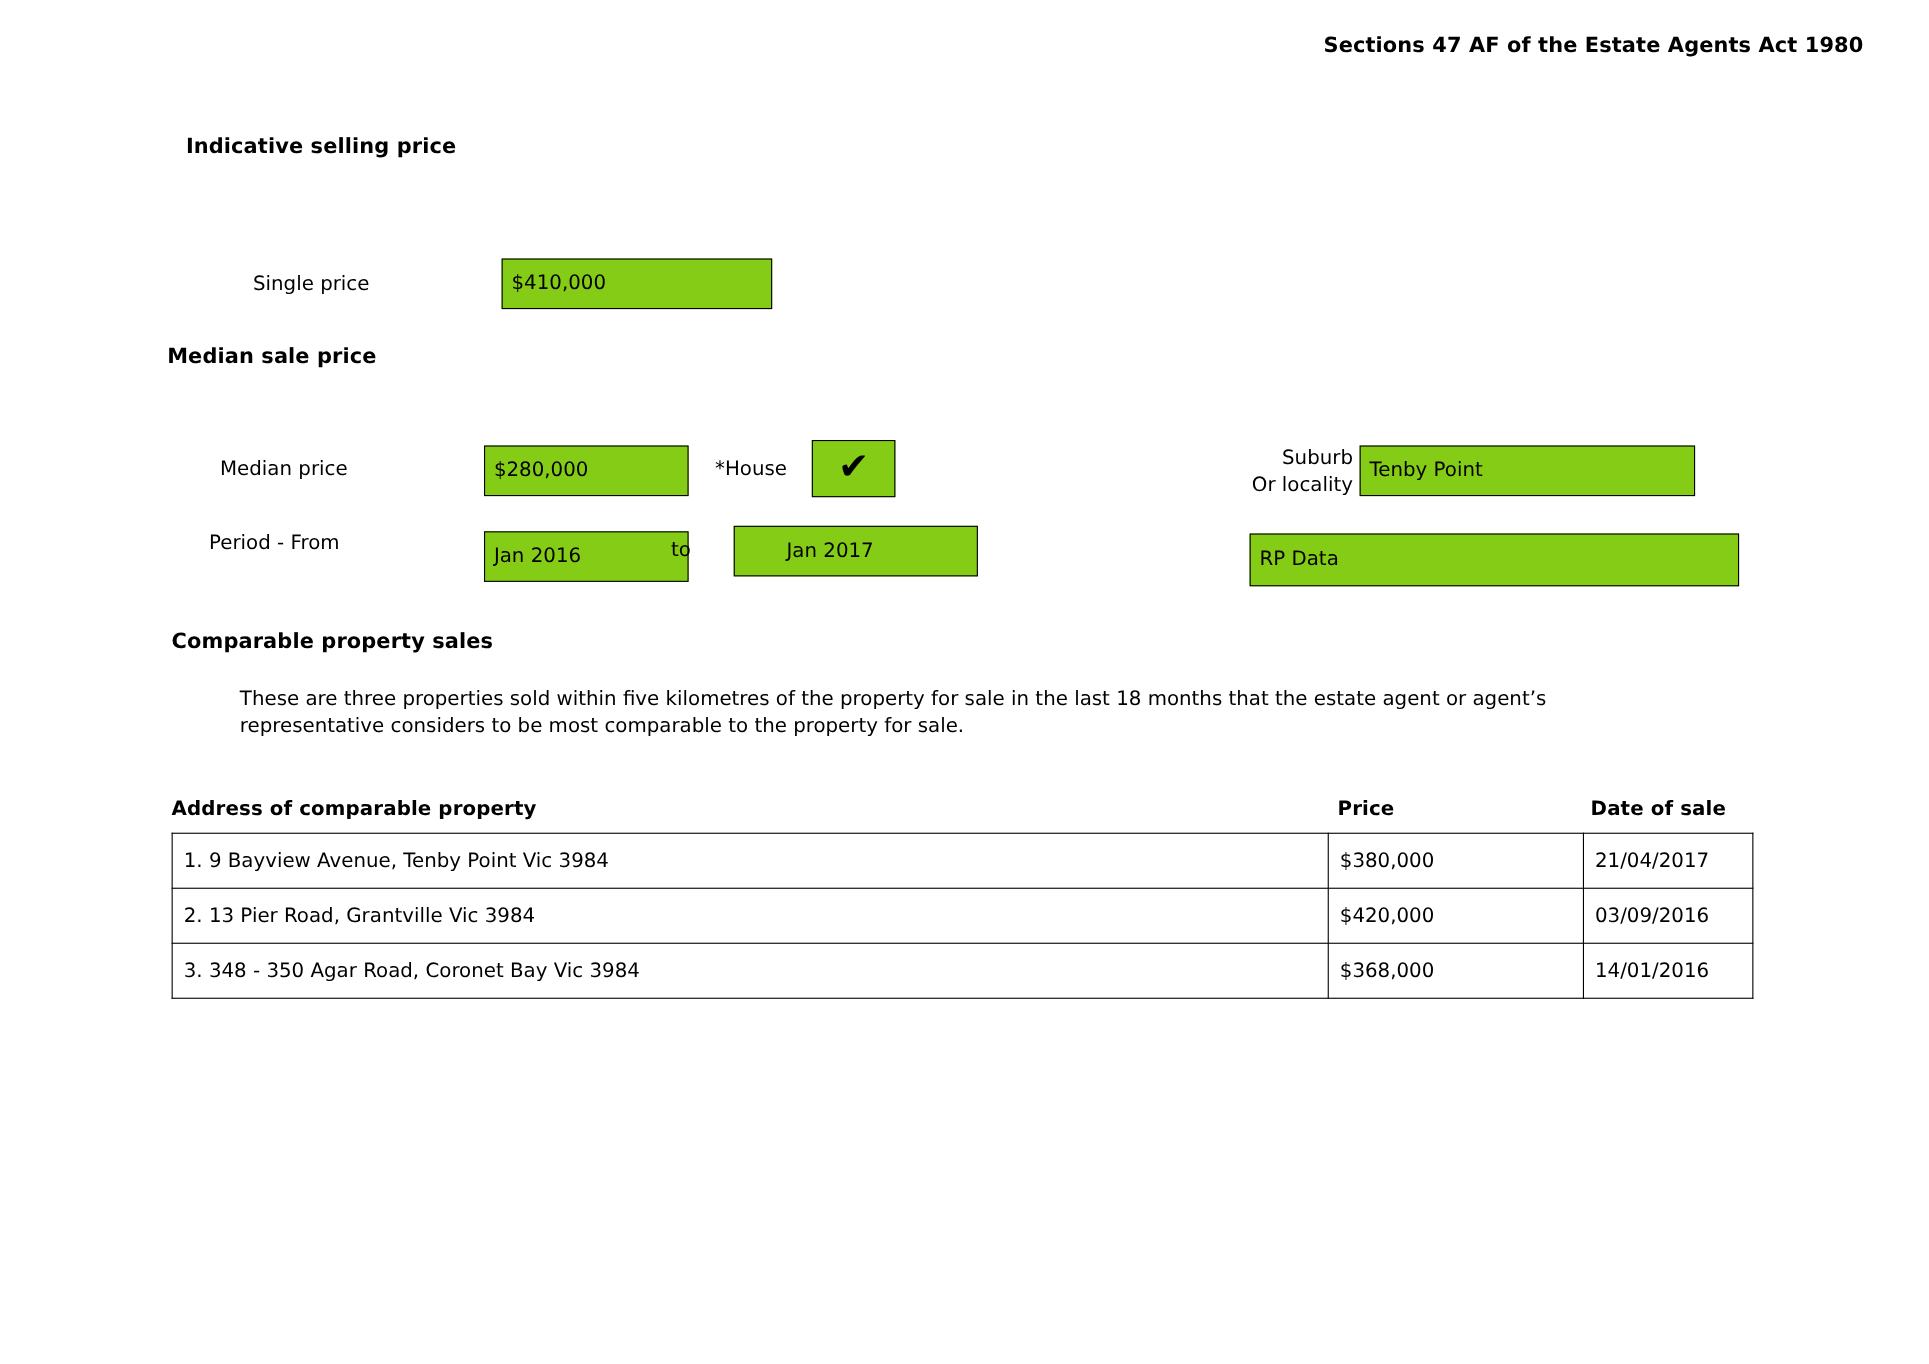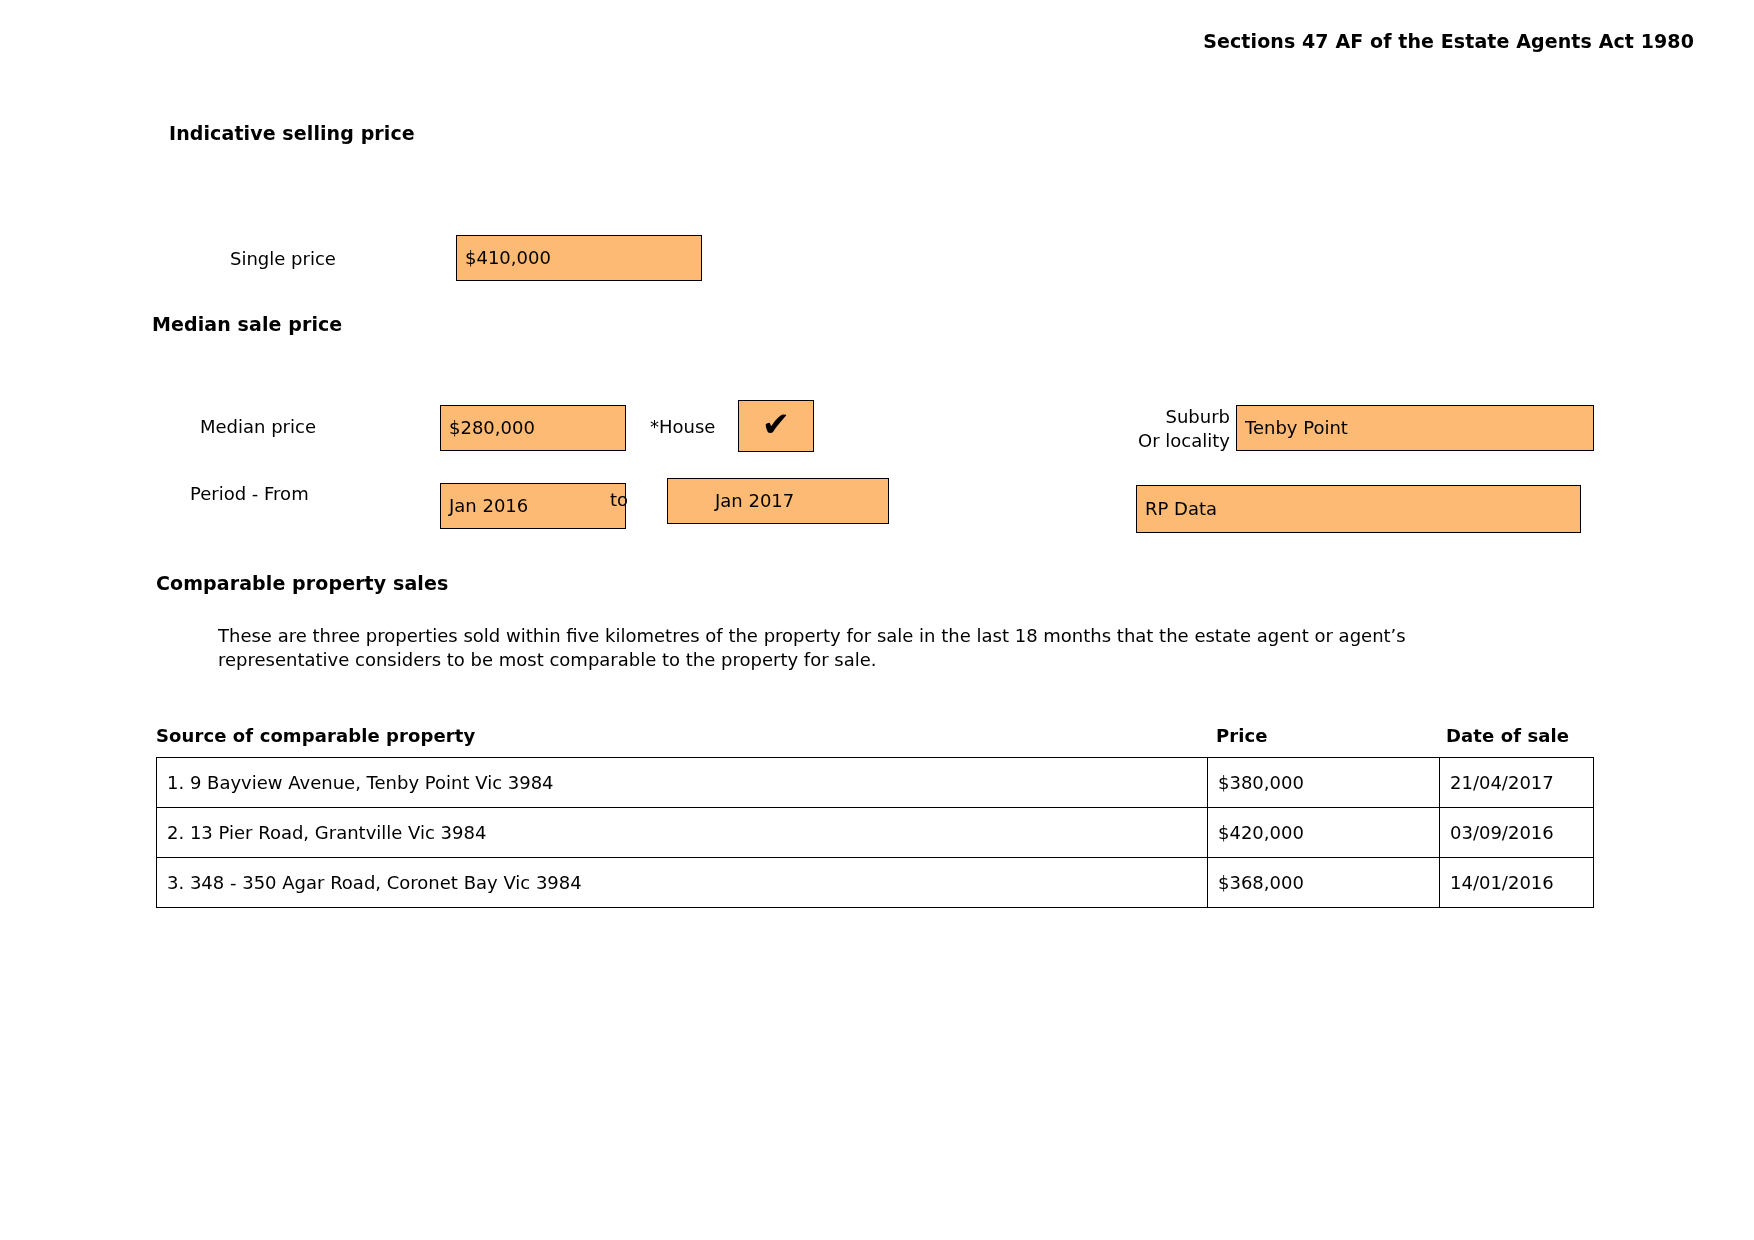--- a/index.html
+++ b/index.html
@@ -63,21 +63,21 @@
     position: absolute;
     font-size: 18px;
     text-align: left;
   }
 
   
   .field-box {
     position: absolute;
     border: 1.5px solid #000;
     box-sizing: border-box;
-    background: #fdba74;
+    background: #84cc16;
     font-size: 18px;
     padding: 6px 8px;
     line-height: 1.2;
     display: flex;
     align-items: center;
   }
 
   
   #lbl-single { left: 230px; top: 248px; width: 200px; }
   #box-single { left: 456px; top: 235px; width: 246px; height: 46px; }
@@ -99,21 +99,21 @@
   #lbl-period { left: 190px; top: 483px; width: 230px; }
   #box-from   { left: 440px; top: 472px; width: 186px; height: 46px; margin-top: 11px; }
   #lbl-to     { left: 610px; top: 489px; width: 26px; text-align: left; }
   #box-to     { left: 667px; top: 478px; width: 222px; height: 46px; padding-left: 47px; }
 
   
   #lbl-suburb {
     left: 1030px; top: 405px; width: 200px;
     text-align: right; line-height: 1.35;
   }
-  #box-suburb { left: 1236px; top: 405px; width: 358px; height: 46px; }
+  #box-suburb { left: 1236px; top: 405px; width: 305px; height: 46px; }
 
   
   #lbl-source { left: 1020px; top: 500px; width: 210px; text-align: right; }
   #box-source { left: 1136px; top: 485px; width: 445px; height: 48px; }
 
   
   .table-wrap {
     position: absolute;
     left: 156px;
     top: 725px;
@@ -182,21 +182,21 @@
   </div>
   <div class="field-box" id="box-suburb">Tenby Point</div>
 
   <div class="field-label" id="lbl-source">Source</div>
   <div class="field-box" id="box-source">RP Data</div>
 
   <div class="section-heading" id="h-comparable">Comparable property sales</div>
   <div class="body-text" id="t-comp-note">These are three properties sold within five kilometres of the property for sale in the last 18 months that the estate agent or agent’s representative considers to be most comparable to the property for sale.</div>
 
   <div class="table-wrap">
-    <div class="col-head" id="ch-address">Source of comparable property</div>
+    <div class="col-head" id="ch-address">Address of comparable property</div>
     <div class="col-head" id="ch-price">Price</div>
     <div class="col-head" id="ch-date">Date of sale</div>
 
     <table class="comp">
       <tbody>
         <tr>
           <td class="c-address">1. 9 Bayview Avenue, Tenby Point Vic 3984</td>
           <td class="c-price">$380,000</td>
           <td class="c-date">21/04/2017</td>
         </tr>

